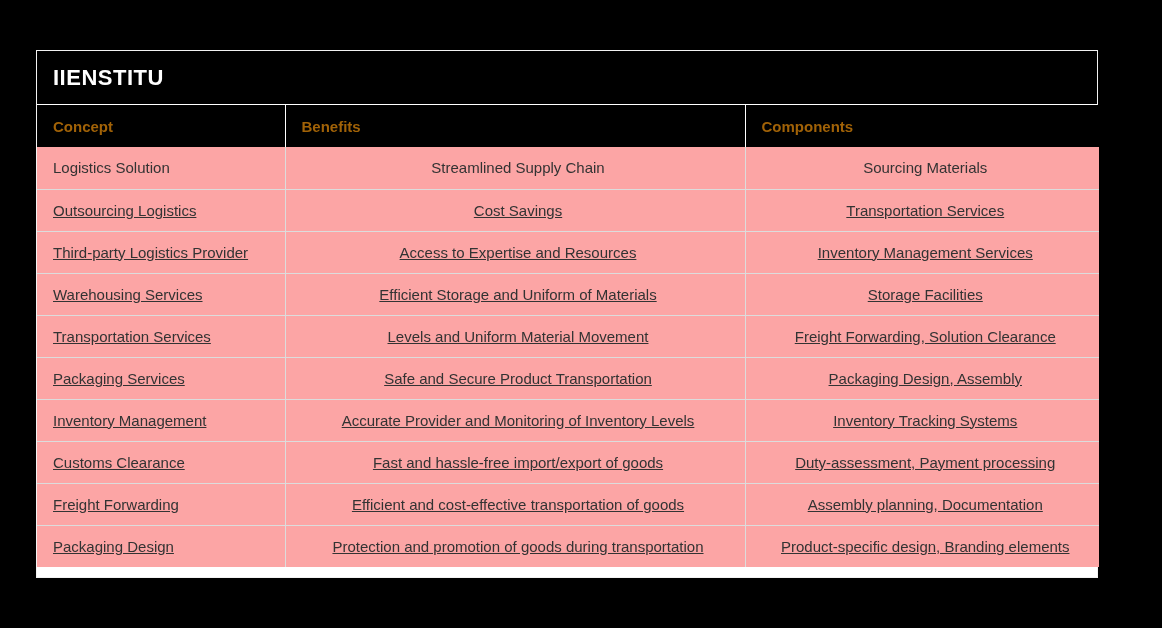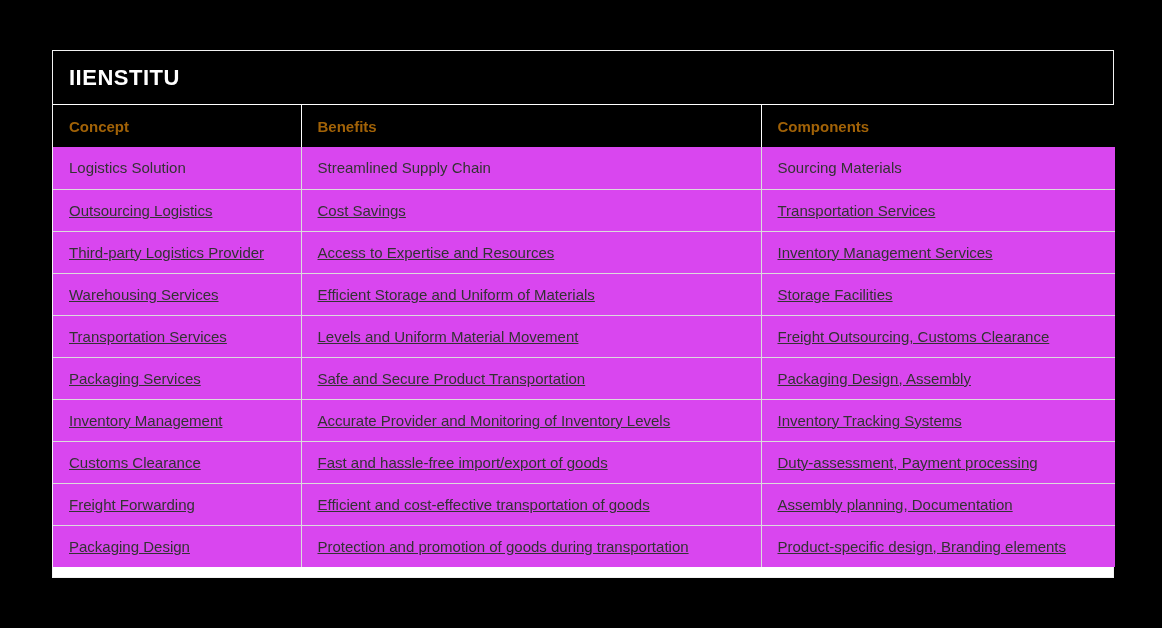--- a/index.html
+++ b/index.html
@@ -9,21 +9,21 @@
     font-family: "Liberation Sans", "DejaVu Sans", sans-serif;
     overflow: hidden;
   }
   .page {
     position: relative;
     width: 1162px; height: 628px;
     background: #000000;
   }
   .card {
     position: absolute;
-    left: 52px; top: 50px;
+    left: 36px; top: 50px;
     width: 1062px; height: 528px;
     background: #ffffff;
     border: 1px solid #f2f2f2;
   }
   .card-title {
     height: 54px;
     background: #000000;
     color: #ffffff;
     font-size: 22px;
     font-weight: bold;
@@ -43,32 +43,32 @@
     color: #a16207;
     font-size: 15px;
     font-weight: bold;
     text-align: left;
     height: 42px;
     padding: 0 10px 0 16px;
     vertical-align: middle;
   }
   thead th + th { border-left: 1px solid #ffffff; }
   tbody td {
-    background: #d946ef;
+    background: #fca5a5;
     color: #333333;
     font-size: 15px;
     font-weight: normal;
     text-align: left;
     height: 42px;
     padding: 0 10px 0 16px;
     vertical-align: middle;
     white-space: nowrap;
     overflow: hidden;
   }
-  tbody td + td { border-left: 1px solid #dcdcdc; }
+  tbody td + td { border-left: 1px solid #dcdcdc; text-align: center; }
   tbody tr + tr td { border-top: 1px solid #dcdcdc; text-decoration: underline; }
   col.c1 { width: 248px; }
   col.c2 { width: 460px; }
   col.c3 { width: 354px; }
 </style>
 </head>
 <body>
 
 <div class="page">
   <div class="card">
@@ -103,21 +103,21 @@
             <td>Inventory Management Services</td>
           </tr>
           <tr>
             <td>Warehousing Services</td>
             <td>Efficient Storage and Uniform of Materials</td>
             <td>Storage Facilities</td>
           </tr>
           <tr>
             <td>Transportation Services</td>
             <td>Levels and Uniform Material Movement</td>
-            <td>Freight Outsourcing, Customs Clearance</td>
+            <td>Freight Forwarding, Solution Clearance</td>
           </tr>
           <tr>
             <td>Packaging Services</td>
             <td>Safe and Secure Product Transportation</td>
             <td>Packaging Design, Assembly</td>
           </tr>
           <tr>
             <td>Inventory Management</td>
             <td>Accurate Provider and Monitoring of Inventory Levels</td>
             <td>Inventory Tracking Systems</td>

